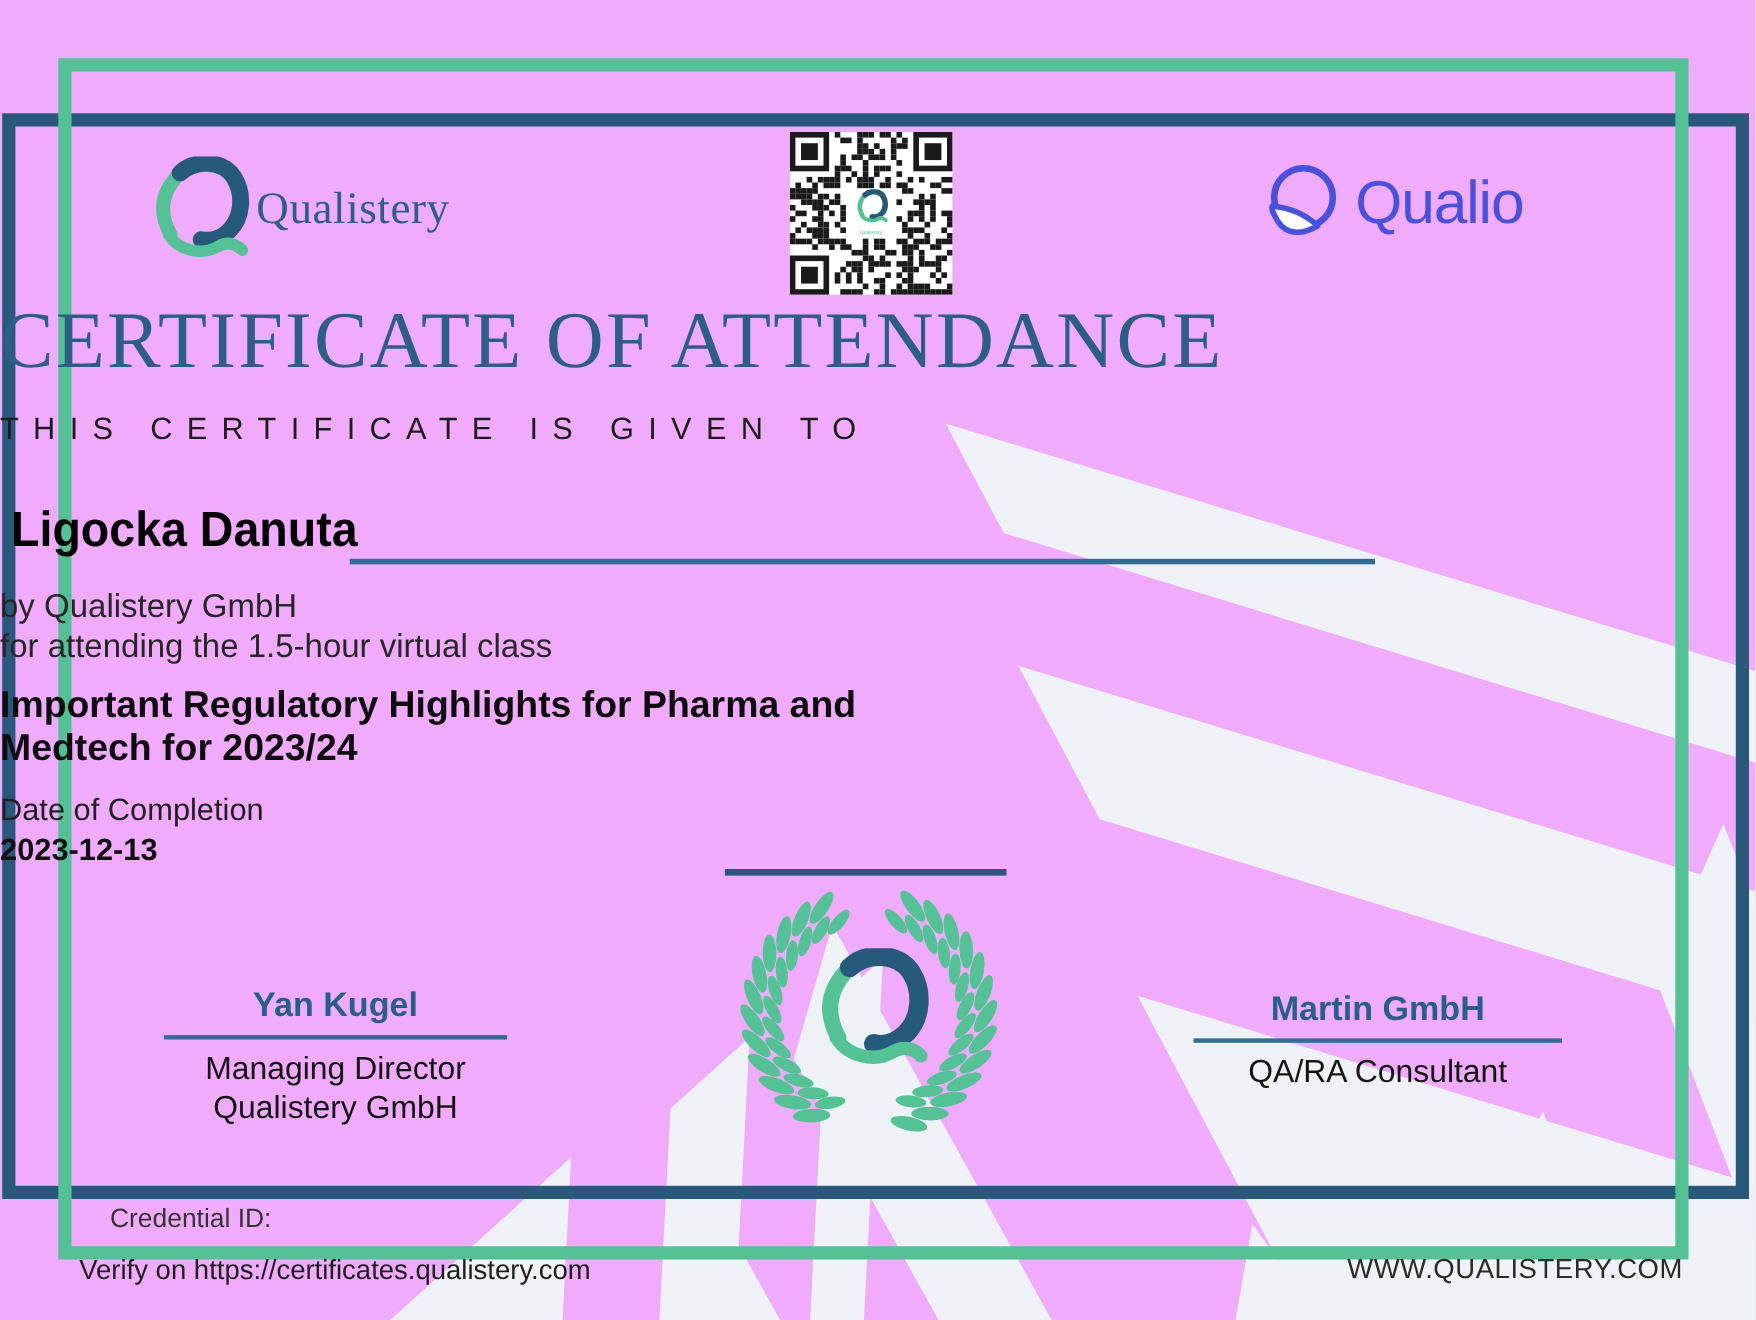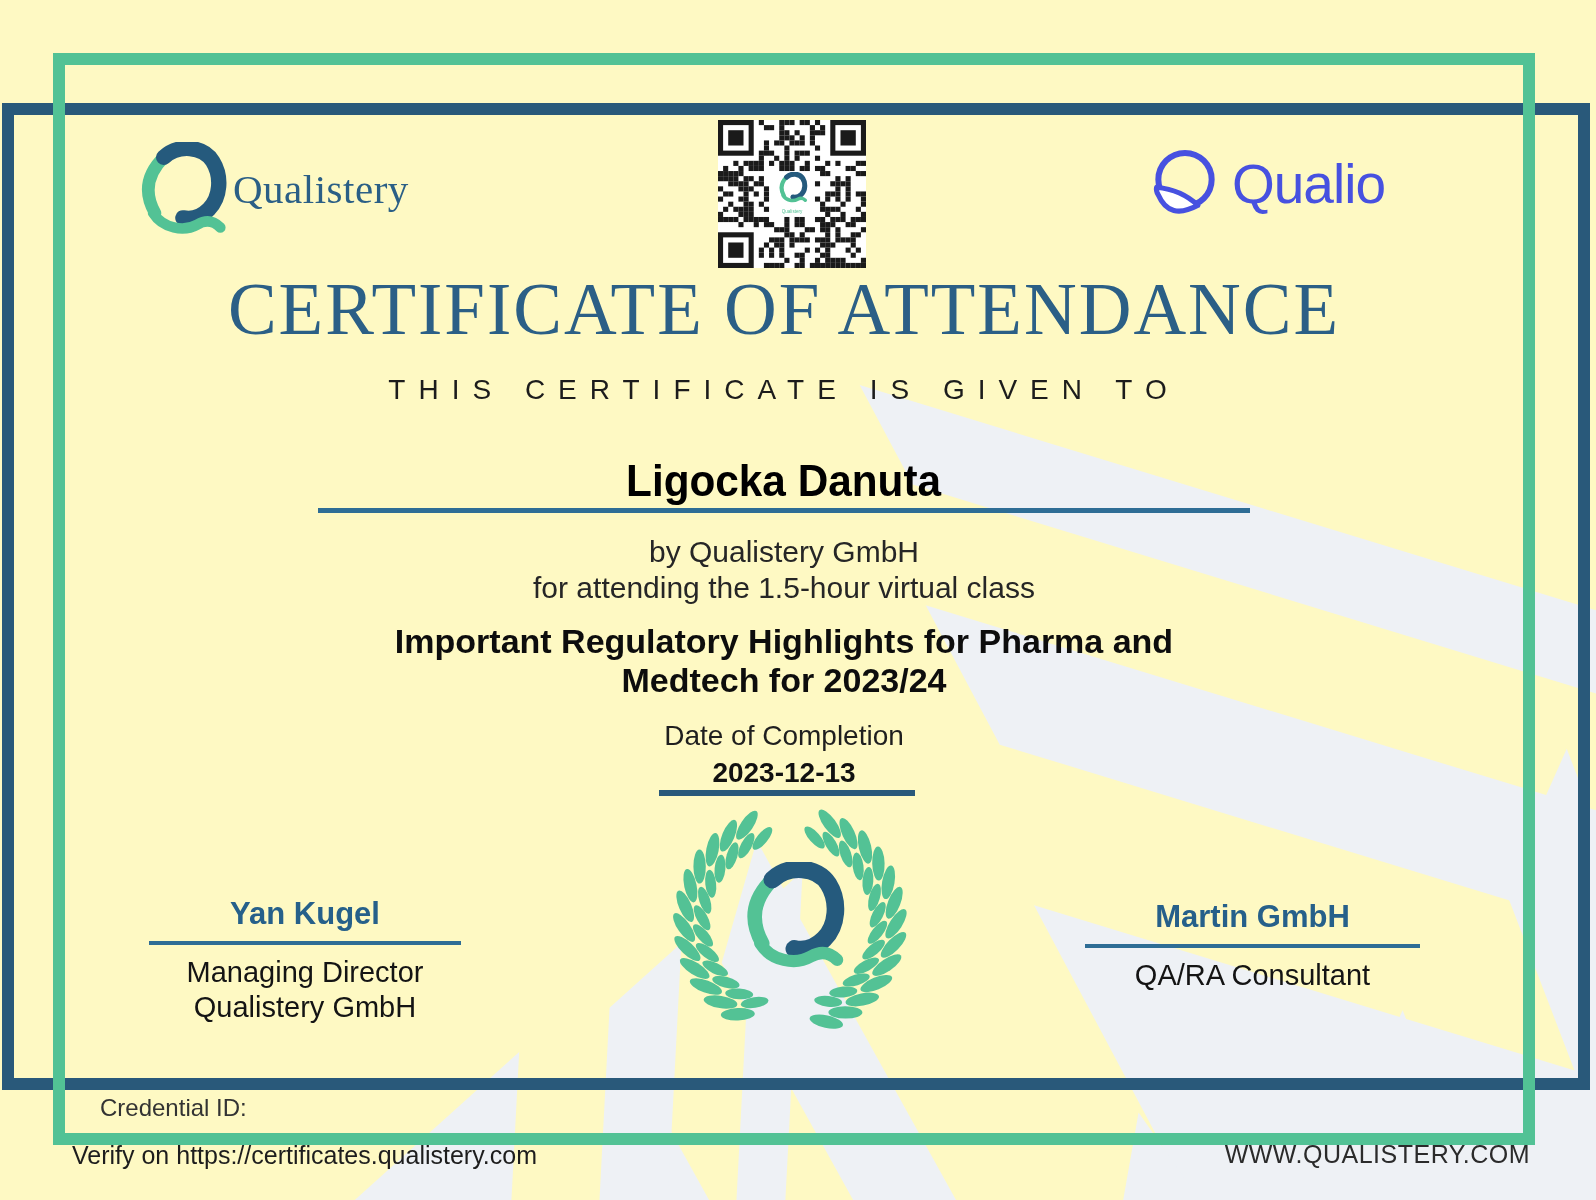--- a/index.html
+++ b/index.html
@@ -9,25 +9,25 @@
     --frame-blue:#29597a;
     --heading-blue:#2b5f86;
     --sig-blue:#26608a;
     --rule-blue:#2e6d95;
     --q-indigo:#4751e0;
     --wm:#eef1f5;
     --ink:#141414;
   }
   html,body{margin:0;padding:0;background:#ffffff;}
   .page{
-    position:relative;width:1596px;height:1200px;background:#fef9c3;overflow:hidden;
+    position:relative;width:1596px;height:1200px;background:#f0abfc;overflow:hidden;
     font-family:"Liberation Sans",sans-serif;color:var(--ink);
   }
   .abs{position:absolute;}
-  .centered{left:0;width:1568px;text-align:center;}
+  .centered{left:0;width:1568px;}
   svg.bg{position:absolute;left:0;top:0;width:1596px;height:1200px;pointer-events:none;}
   .frame-blue{position:absolute;left:2px;top:103px;width:1588px;height:987px;border:12px solid var(--frame-blue);box-sizing:border-box;}
   .frame-green{position:absolute;left:53px;top:53px;width:1482px;height:1092px;border:12px solid var(--frame-green);box-sizing:border-box;}
   .brand-left-text{font-family:"Liberation Serif",serif;font-size:41px;font-weight:500;color:var(--heading-blue);letter-spacing:0.5px;}
   .brand-right-text{font-size:55px;font-weight:500;color:var(--q-indigo);letter-spacing:-1px;}
   .title{font-family:"Liberation Serif",serif;font-size:73px;font-weight:500;color:var(--heading-blue);letter-spacing:2px;white-space:nowrap;}
   .subtitle{font-size:28px;font-weight:500;letter-spacing:13px;color:#1c1c1c;}
   .recipient{font-size:45px;font-weight:700;color:#000;}
   .recipient>span{display:inline-block;transform:scaleX(0.94);}
   .rule{background:var(--rule-blue);}

